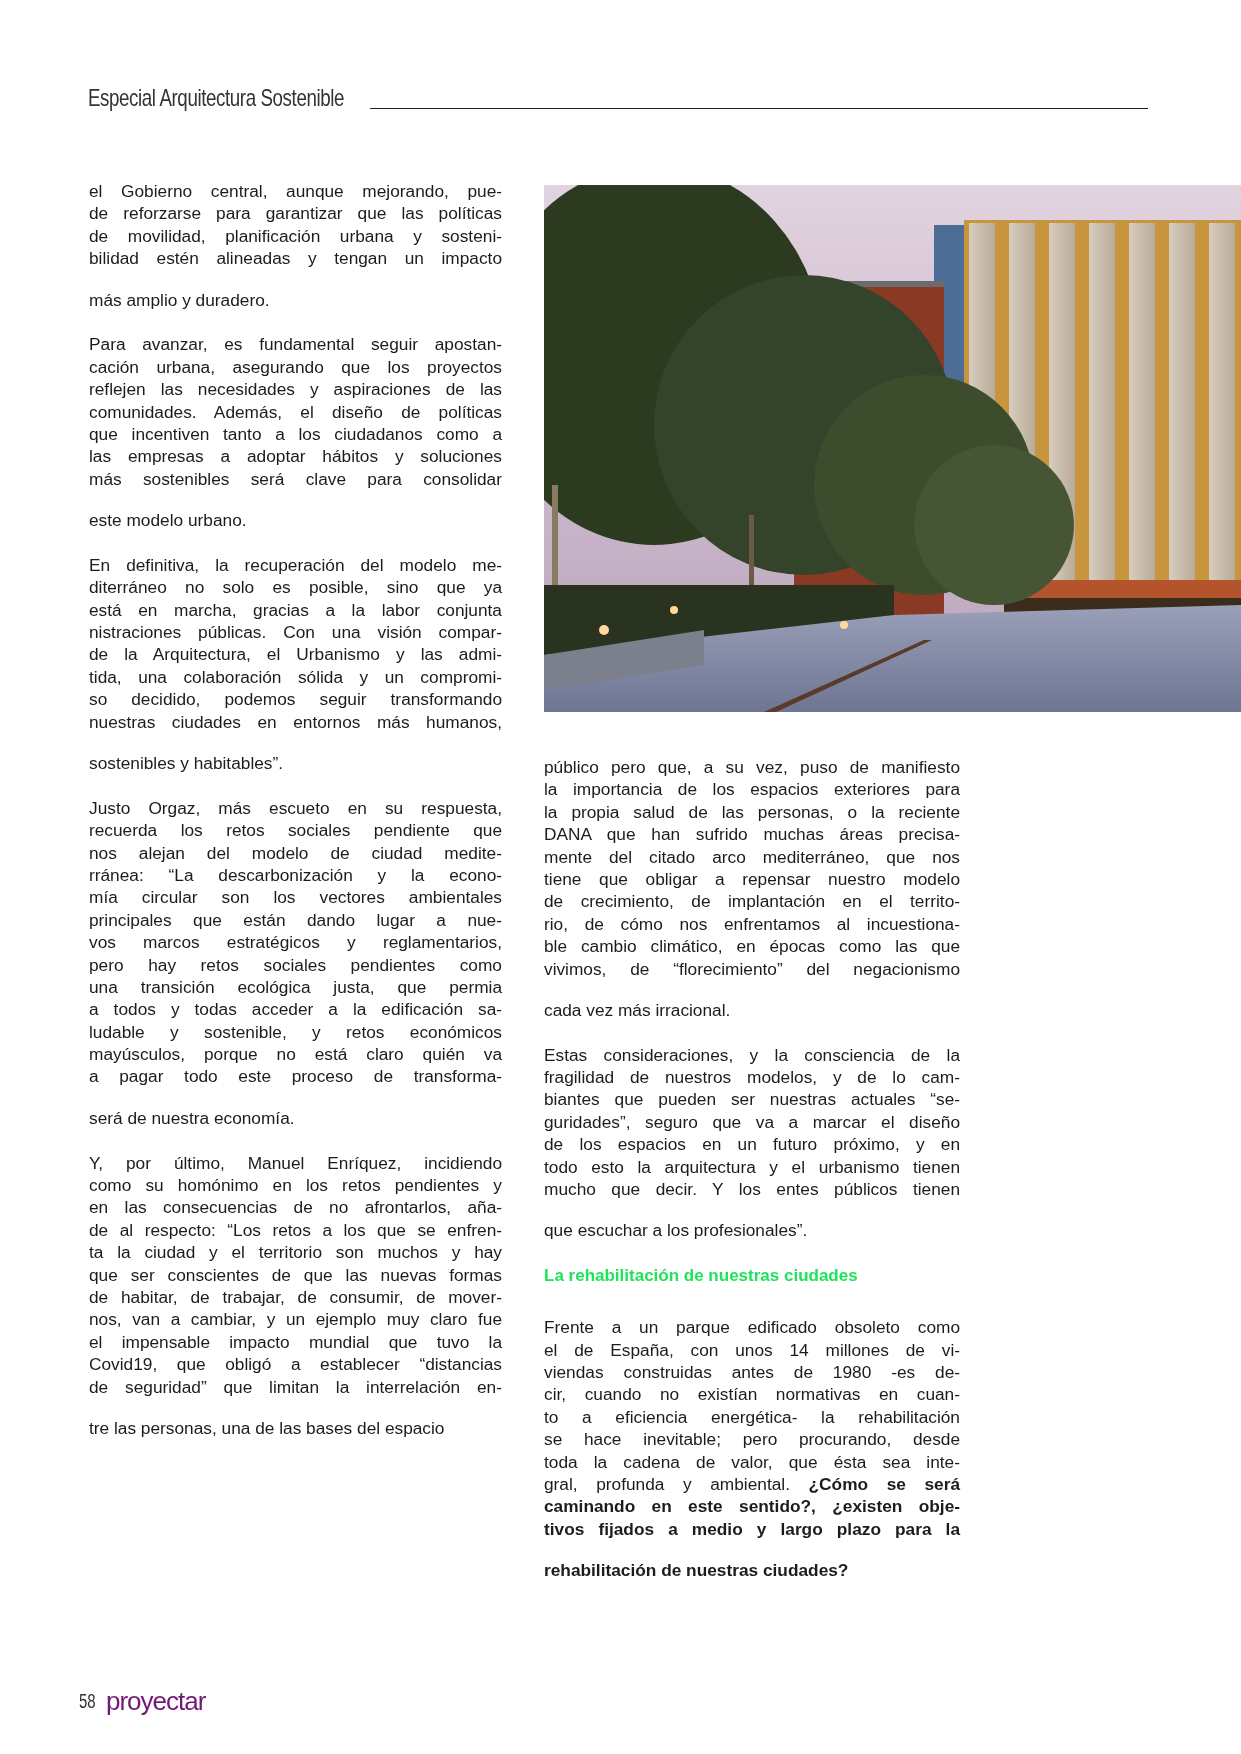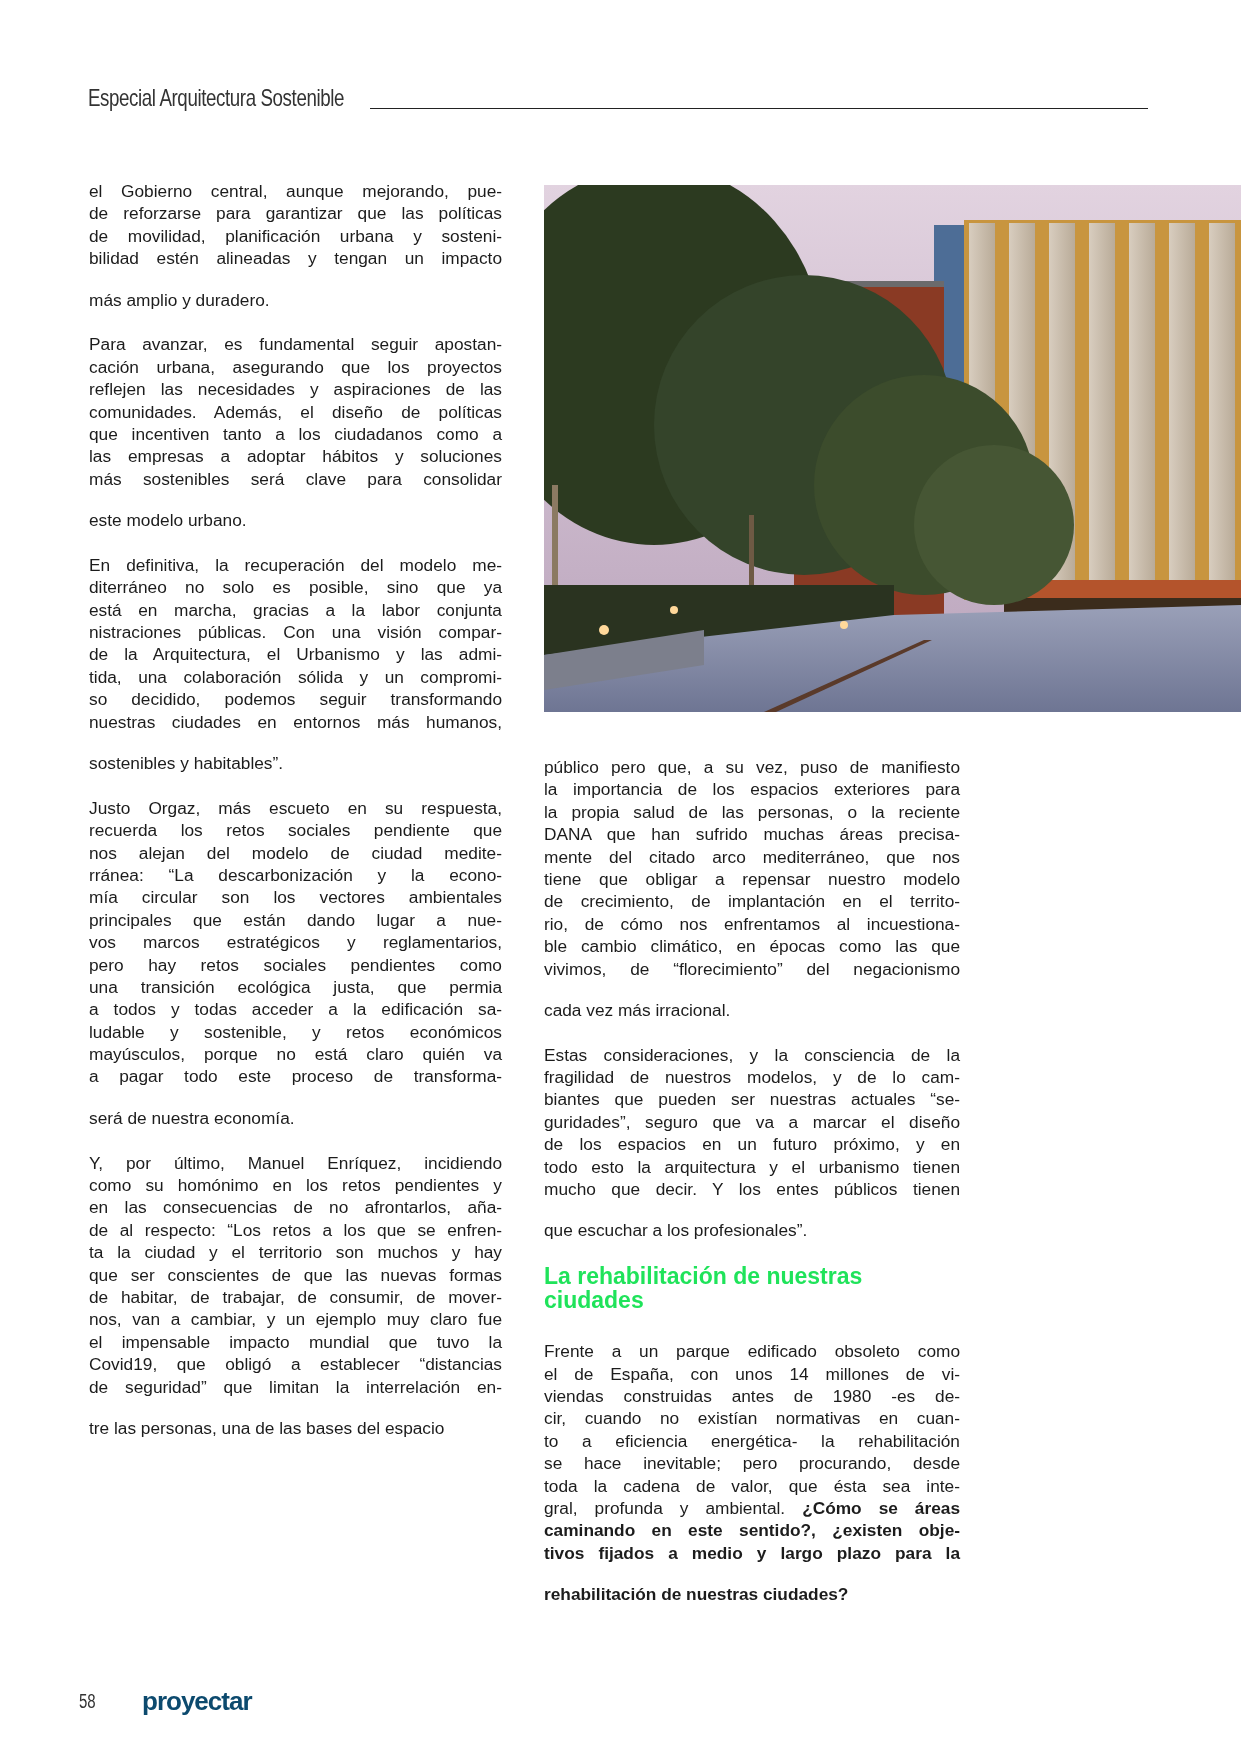--- a/index.html
+++ b/index.html
@@ -14,29 +14,29 @@
 
   .column { position: absolute; font-size: 17.3px; line-height: 22.4px; color: #1c1c1c; }
   .col-left { left: 89px; top: 180px; width: 413px; }
   .col-right { left: 544px; top: 756px; width: 416px; }
 
   .para { margin: 0 0 22.4px 0; }
   .line { display: block; text-align: justify; text-align-last: justify; white-space: nowrap; height: 22.4px; }
   .line.last { text-align-last: left; margin-top: 19px; }
   .line .b { font-weight: bold; }
 
-  .subhead { font-size: 23px; font-weight: bold; color: #1fe35a; margin: 22px 0 28px 0; line-height: 24px; }
+  .subhead { font-size: 17px; font-weight: bold; color: #1fe35a; margin: 22px 0 28px 0; line-height: 24px; }
 
   .photo { position: absolute; left: 544px; top: 185px; width: 697px; height: 527px; overflow: hidden;
            background: linear-gradient(180deg, #d9c6d6 0%, #cdb4cf 8%, #a48da0 18%, #56503a 35%, #2f3a22 60%, #6c6f85 78%, #8c93ad 100%); }
 
   .footer { position: absolute; left: 79px; top: 1690px; height: 26px; }
   .page-num { position: absolute; left: 0; top: 0; font-size: 20px; font-weight: 300; color: #333;
               transform: scaleX(0.75); transform-origin: left top; }
-  .brand { position: absolute; left: 27px; top: -4px; font-size: 26px; font-weight: bold; letter-spacing: -1px; color: #0c4a6e; margin-left: 36px; }
+  .brand { position: absolute; left: 27px; top: -4px; font-size: 26px; font-weight: normal; letter-spacing: -1px; color: #701a75; }
 </style>
 </head>
 <body>
 
 <div class="header">
   <span class="section-title">Especial Arquitectura Sostenible</span>
   <div class="header-rule"></div>
 </div>
 
 <div class="column col-left" id="col-left">
@@ -186,21 +186,21 @@
     </div>
   <div class="subhead" style="color: rgb(31, 227, 90);">La rehabilitación de nuestras ciudades</div>
   <div class="para" id="final-para">
       <span class="line"><span>Frente a un parque edificado obsoleto como</span></span>
       <span class="line"><span>el de España, con unos 14 millones de vi-</span></span>
       <span class="line"><span>viendas construidas antes de 1980 -es de-</span></span>
       <span class="line"><span>cir, cuando no existían normativas en cuan-</span></span>
       <span class="line"><span>to a eficiencia energética- la rehabilitación</span></span>
       <span class="line"><span>se hace inevitable; pero procurando, desde</span></span>
       <span class="line"><span>toda la cadena de valor, que ésta sea inte-</span></span>
-      <span class="line"><span>gral, profunda y ambiental. </span><span class="b">¿Cómo se áreas</span></span>
+      <span class="line"><span>gral, profunda y ambiental. </span><span class="b">¿Cómo se será</span></span>
       <span class="line"><span class="b">caminando en este sentido?, ¿existen obje-</span></span>
       <span class="line"><span class="b">tivos fijados a medio y largo plazo para la</span></span>
       <span class="line last"><span class="b">rehabilitación de nuestras ciudades?</span></span>
     </div>
 </div>
 
 <div class="footer">
   <span class="page-num">58</span>
   <span class="brand">proyectar</span>
 </div>

